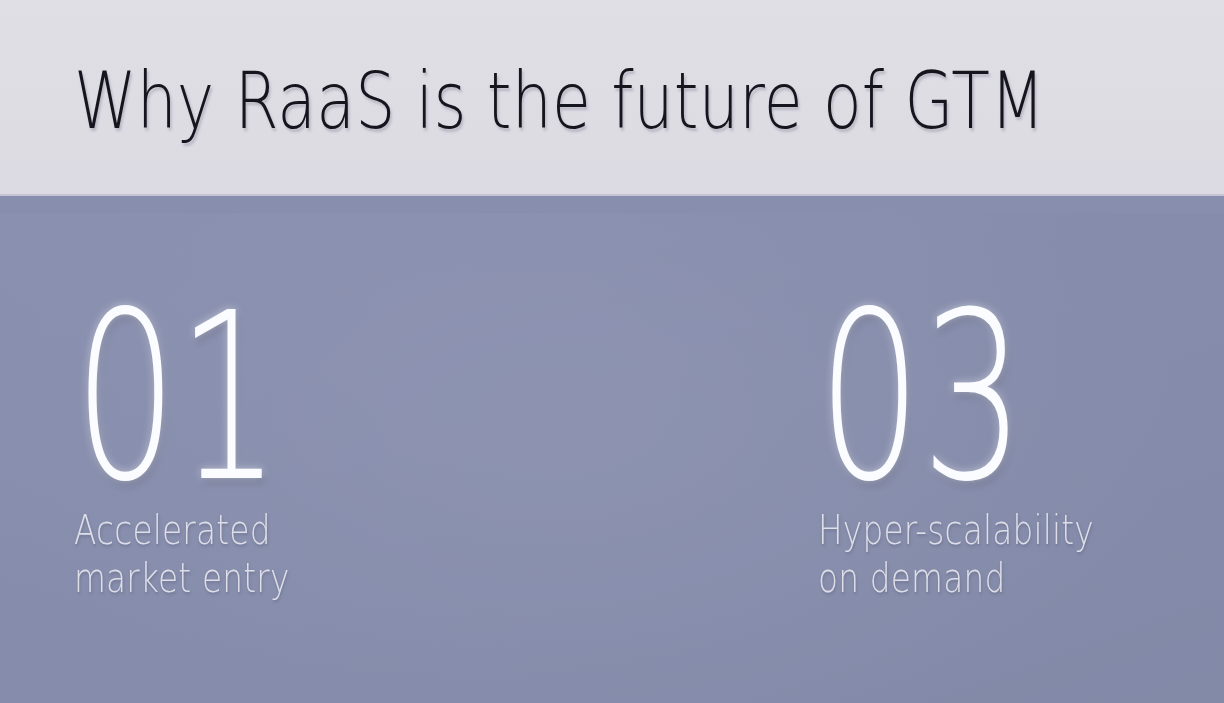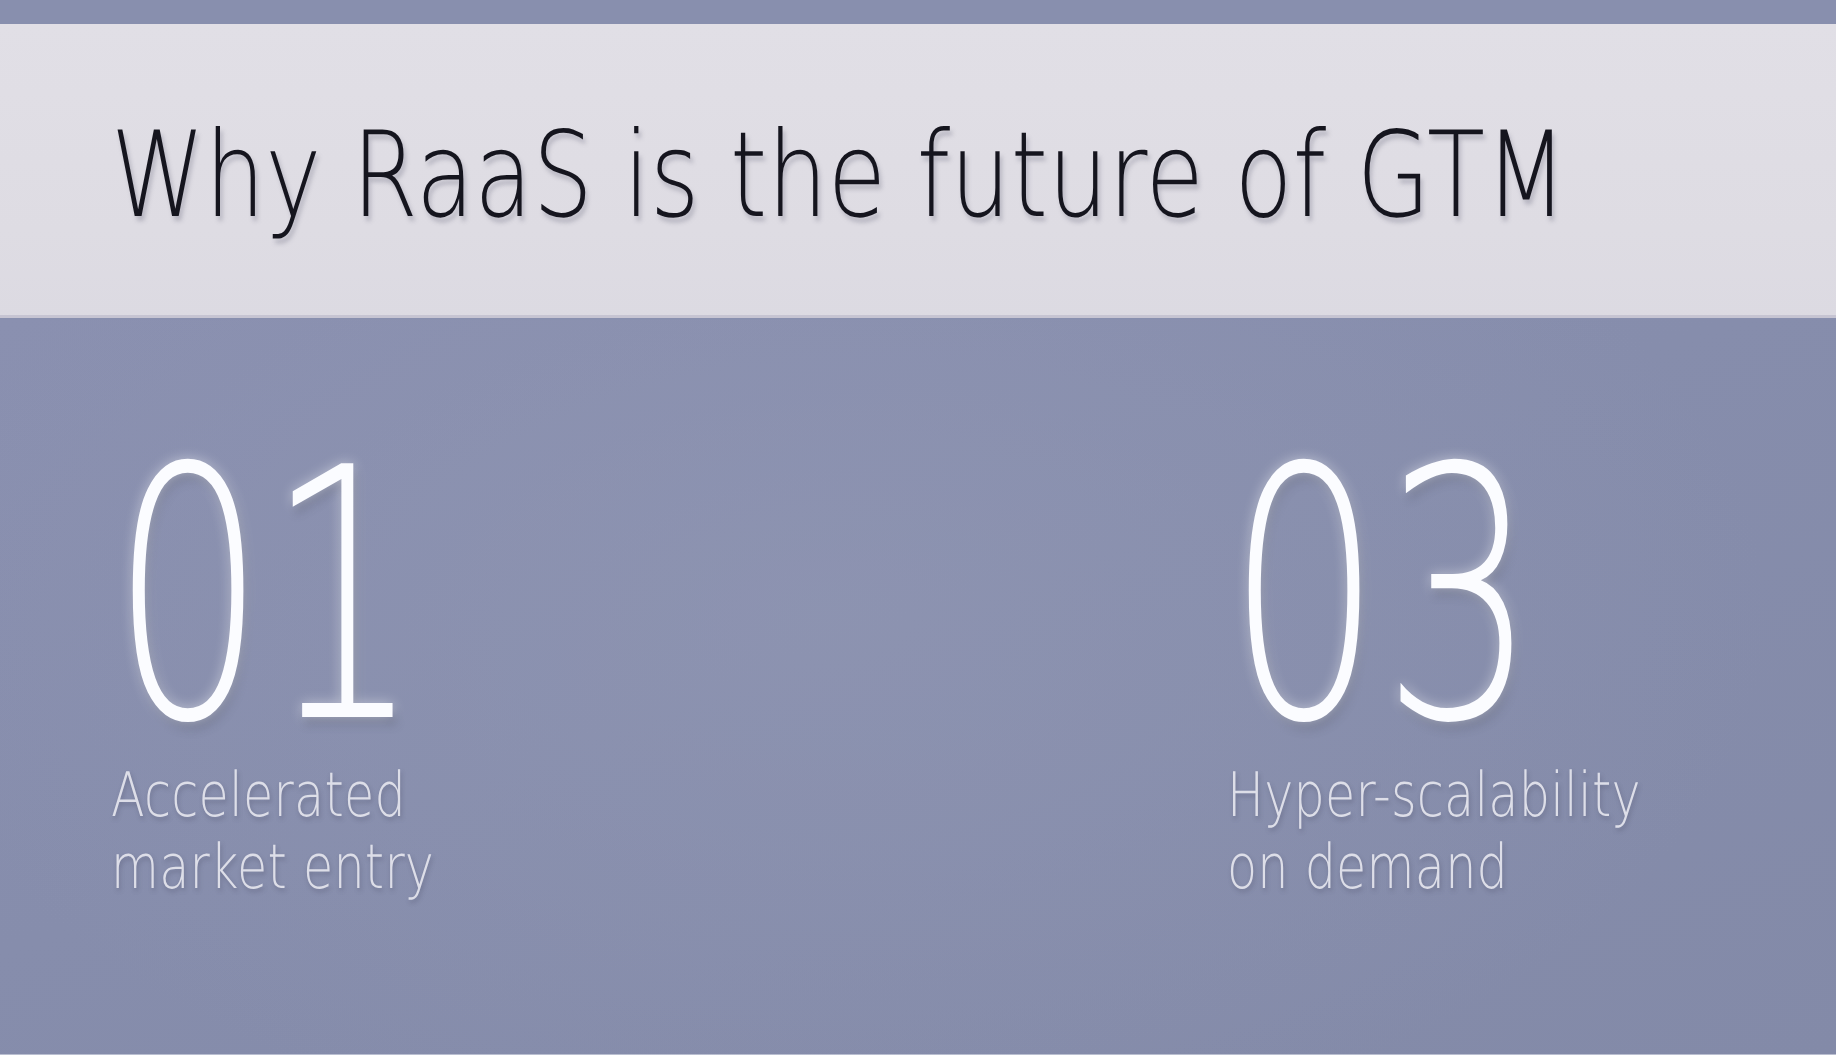--- a/index.html
+++ b/index.html
@@ -14,21 +14,21 @@
     height: 703px;
     overflow: hidden;
     font-family: "DejaVu Sans", sans-serif;
     background: #888fae;
   }
 
   
   .header-band {
     position: absolute;
     left: 0;
-    top: 16px;
+    top: 0;
     width: 1224px;
     height: 196px;
     background: #dfdde4;
     background-image: linear-gradient(180deg, #e1dfe6 0%, #dedce3 70%, #dcdae2 100%);
   }
 
   .header-band::after {
     content: "";
     position: absolute;
     left: 0;

